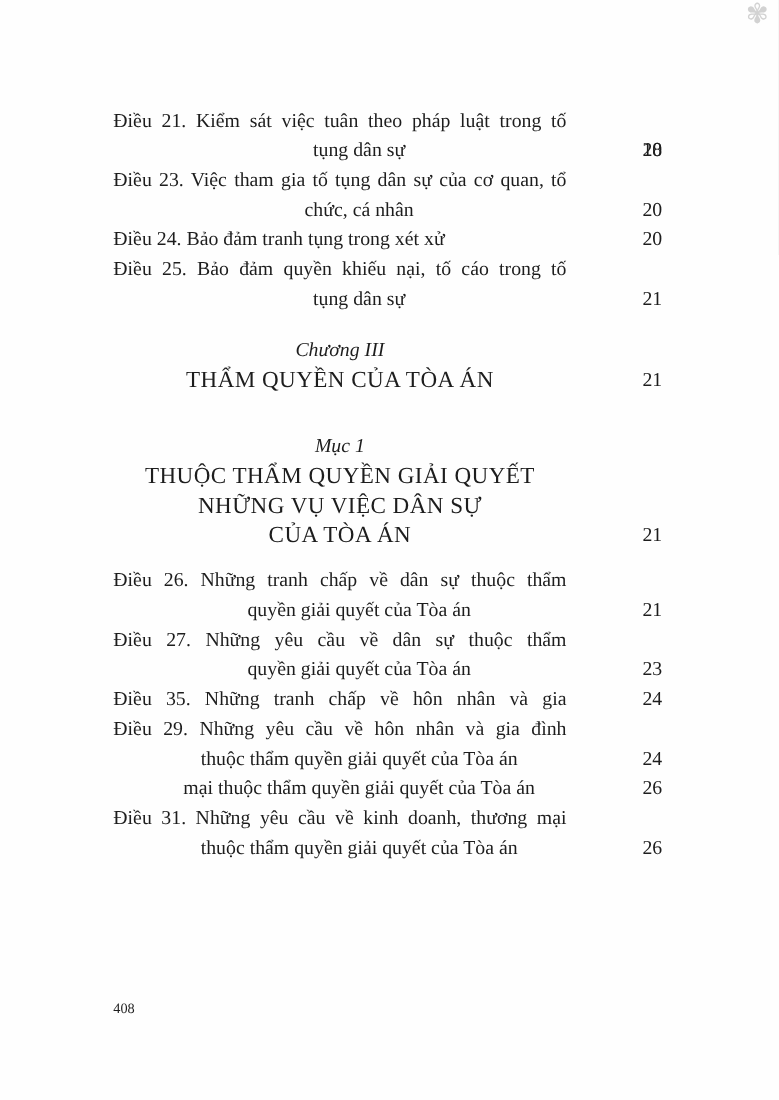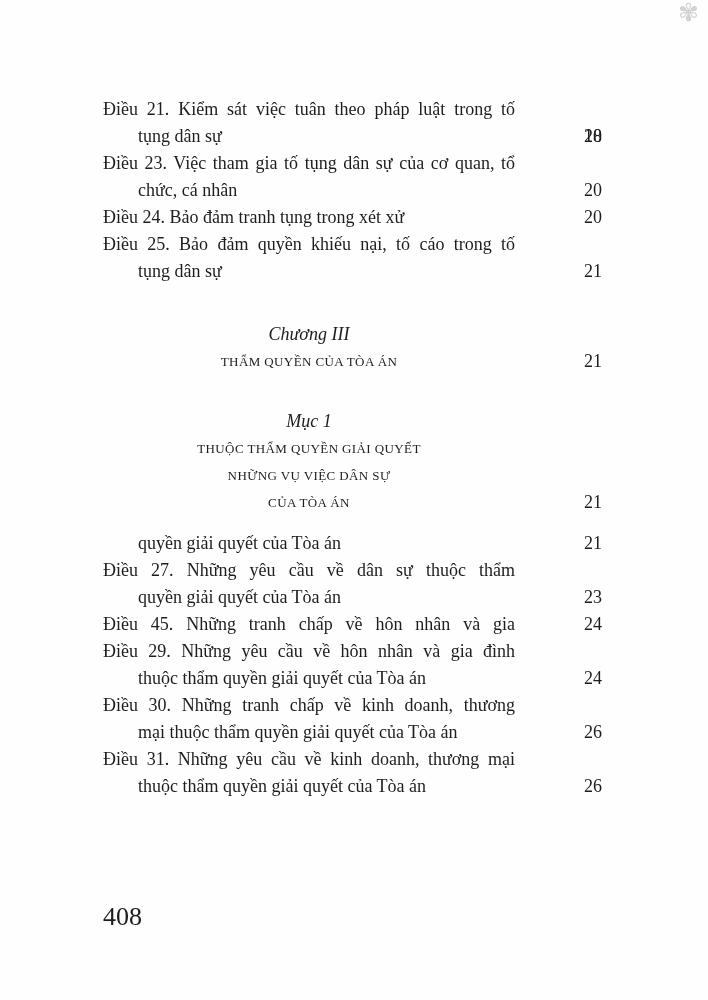--- a/index.html
+++ b/index.html
@@ -32,48 +32,48 @@
   .toc-entry { position: relative; width: 499px; }
   .entry-lines { width: 412px; }
   .line {
     line-height: 27px;
     white-space: nowrap;
   }
   .line.just {
     text-align: justify;
     text-align-last: justify;
   }
-  .line.indent { padding-left: 35px; }
+  .line.indent { padding-left: 35px; text-align: center; }
   .page-num {
     position: absolute;
     right: 0;
     bottom: 0;
     line-height: 27px;
     font-size: 18px;
   }
   .heading-block { position: relative; width: 499px; }
   .h-lines { width: 412px; text-align: center; }
   .kicker {
     font-style: italic;
     font-size: 18px;
     line-height: 28px;
   }
   .caps-line {
-    font-size: 13px;
+    font-size: 21px;
     line-height: 27px;
     letter-spacing: 0.4px;
   }
-  .chapter-block { margin-top: 35px; }
+  .chapter-block { margin-top: 19px; }
   .section-block { margin-top: 32px; }
   .entries-b { margin-top: 14px; }
   .footer-num {
     position: absolute;
     left: 103px;
     top: 903px;
-    font-size: 26px;
+    font-size: 13px;
     line-height: 27px;
   }
 </style>
 </head>
 <body>
 
 <div class="doc-page" style="color: rgb(29, 29, 29); background: rgb(254, 254, 254);">
 
   <span class="corner-icon" style="color: rgb(210, 210, 210);">✾</span>
 
@@ -128,47 +128,47 @@
             <div class="caps-line">NHỮNG VỤ VIỆC DÂN SỰ</div>
             <div class="caps-line">CỦA TÒA ÁN</div>
           </div>
       </div>
       <span class="page-num">21</span>
     </div>
 
     <div id="entries-b" class="entries-b">
         <div class="toc-entry">
     <div class="entry-lines">
+            <div class="line just">Điều 26. Những tranh chấp về dân sự thuộc thẩm</div>
             <div class="line indent">quyền giải quyết của Tòa án</div>
           </div>
     <span class="page-num">21</span>
   </div>
         <div class="toc-entry">
     <div class="entry-lines">
             <div class="line just">Điều 27. Những yêu cầu về dân sự thuộc thẩm</div>
             <div class="line indent">quyền giải quyết của Tòa án</div>
           </div>
     <span class="page-num">23</span>
   </div>
         <div class="toc-entry">
     <div class="entry-lines">
-            <div class="line just">Điều 45. Những tranh chấp về hôn nhân và gia</div>
+            <div class="line just">Điều 35. Những tranh chấp về hôn nhân và gia</div>
           </div>
     <span class="page-num">24</span>
   </div>
         <div class="toc-entry">
     <div class="entry-lines">
             <div class="line just">Điều 29. Những yêu cầu về hôn nhân và gia đình</div>
             <div class="line indent">thuộc thẩm quyền giải quyết của Tòa án</div>
           </div>
     <span class="page-num">24</span>
   </div>
         <div class="toc-entry">
     <div class="entry-lines">
-            <div class="line just">Điều 30. Những tranh chấp về kinh doanh, thương</div>
             <div class="line indent">mại thuộc thẩm quyền giải quyết của Tòa án</div>
           </div>
     <span class="page-num">26</span>
   </div>
         <div class="toc-entry">
     <div class="entry-lines">
             <div class="line just">Điều 31. Những yêu cầu về kinh doanh, thương mại</div>
             <div class="line indent">thuộc thẩm quyền giải quyết của Tòa án</div>
           </div>
     <span class="page-num">26</span>

